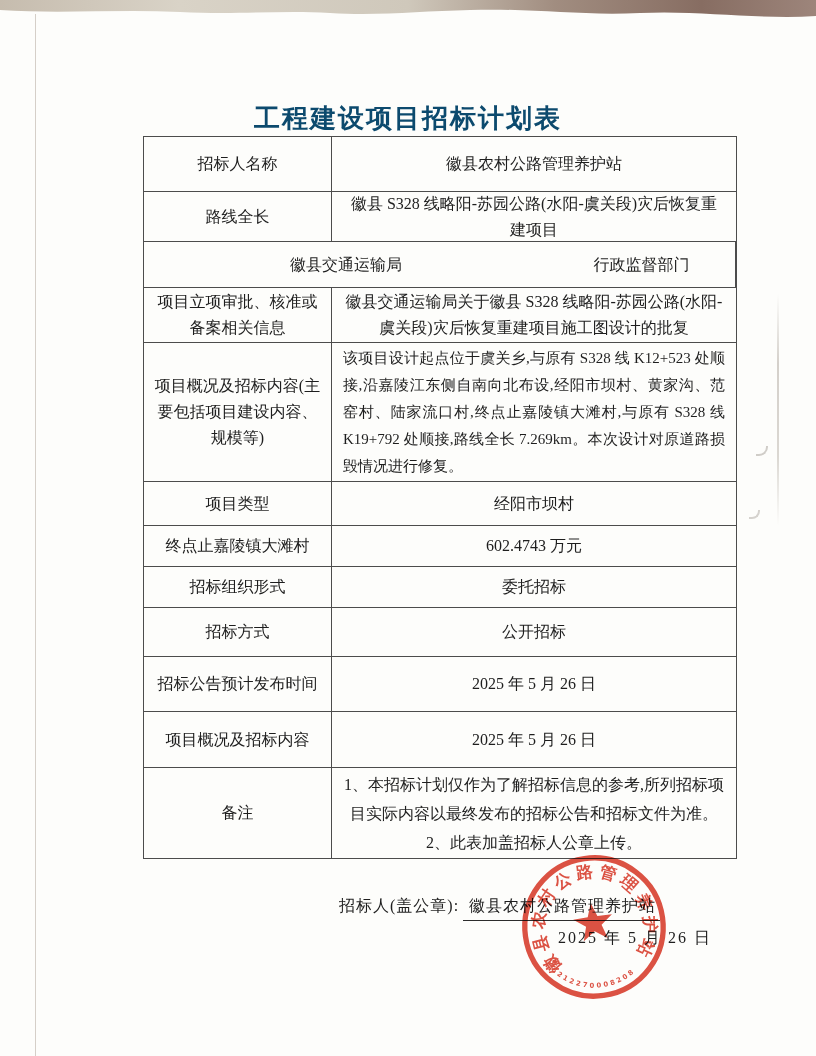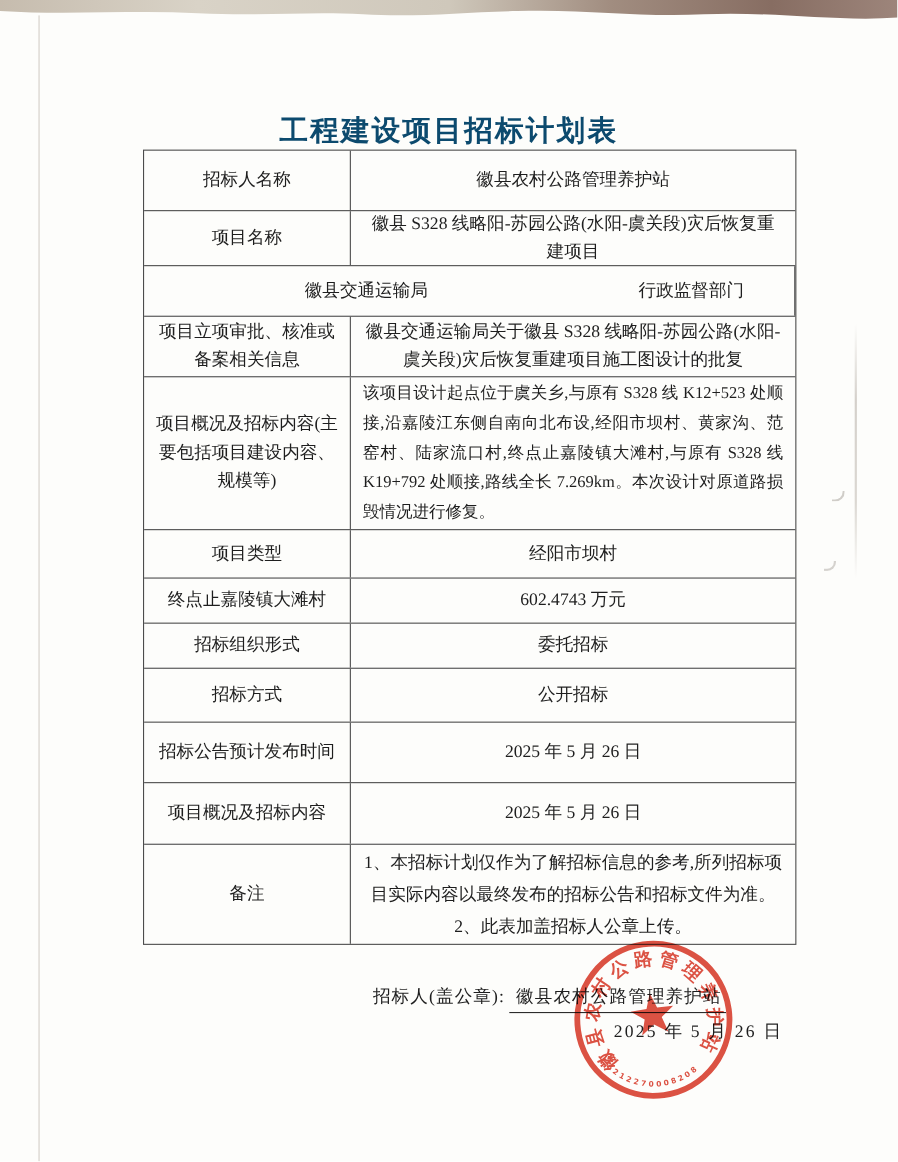--- a/index.html
+++ b/index.html
@@ -16,21 +16,21 @@
   .scan-mark1{position:absolute;left:756px;top:446px;width:10px;height:8px;border-right:2px solid #9a948c;
     border-bottom:2px solid #9a948c;border-radius:0 0 9px 0;opacity:.45;}
   .scan-mark2{position:absolute;left:749px;top:510px;width:9px;height:7px;border-right:2px solid #9a948c;
     border-bottom:2px solid #9a948c;border-radius:0 0 8px 0;opacity:.4;}
   
   .doc-title{
     position:absolute;top:88px;left:0;width:816px;text-align:center;
     font-size:26px;font-weight:bold;letter-spacing:2px;color:#0c4a6e;margin-top:13px;
   }
   
-  .tbl{position:absolute;left:130px;top:136px;width:594px;border:1px solid #4c4c4c;box-sizing:border-box;}
+  .tbl{position:absolute;left:143px;top:136px;width:594px;border:1px solid #4c4c4c;box-sizing:border-box;}
   .trow{display:flex;border-top:1px solid #4c4c4c;box-sizing:border-box;}
   .trow:first-child{border-top:none;}
   .cell{box-sizing:border-box;font-size:16px;line-height:26px;}
   .cell-l{
     width:188px;flex:0 0 188px;border-right:1px solid #4c4c4c;
     display:flex;align-items:center;justify-content:center;text-align:center;padding:3px 9px;
   }
   .cell-r{
     flex:1;display:flex;align-items:center;justify-content:center;text-align:center;padding:3px 12px;
   }
@@ -74,21 +74,21 @@
   <div class="scan-mark2"></div>
 
   <div class="doc-title">工程建设项目招标计划表</div>
 
   <div class="tbl">
     <div class="trow" style="height:54px">
       <div class="cell cell-l">招标人名称</div>
       <div class="cell cell-r">徽县农村公路管理养护站</div>
     </div>
     <div class="trow" style="height:50px">
-      <div class="cell cell-l">项目名称</div>
+      <div class="cell cell-l">路线全长</div>
       <div class="cell cell-r">徽县 S328 线略阳-苏园公路(水阳-虞关段)灾后恢复重建项目</div>
     </div>
     <div class="trow" style="height:46px">
       <div class="cell cell-r">徽县交通运输局</div>
       <div class="cell cell-l">行政监督部门</div>
     </div>
     <div class="trow" style="height:55px">
       <div class="cell cell-l">项目立项审批、核准或备案相关信息</div>
       <div class="cell cell-r">徽县交通运输局关于徽县 S328 线略阳-苏园公路(水阳-虞关段)灾后恢复重建项目施工图设计的批复</div>
     </div>

